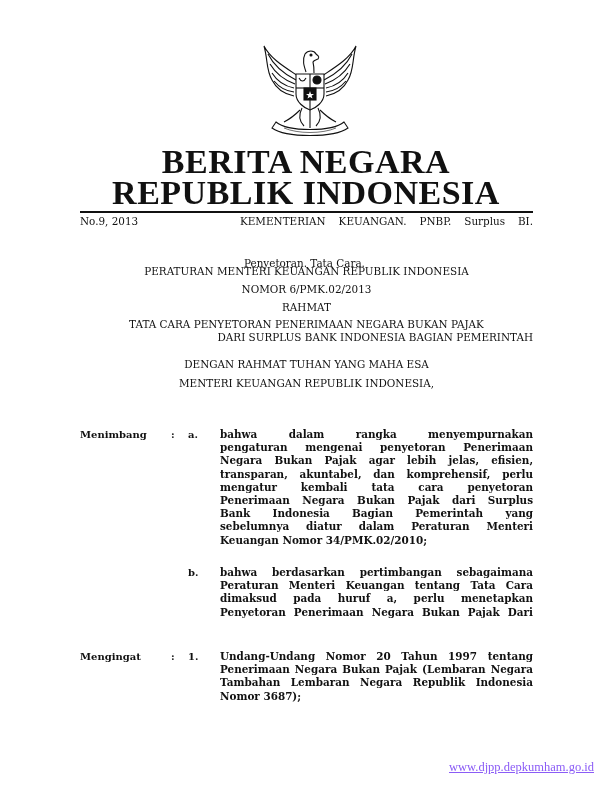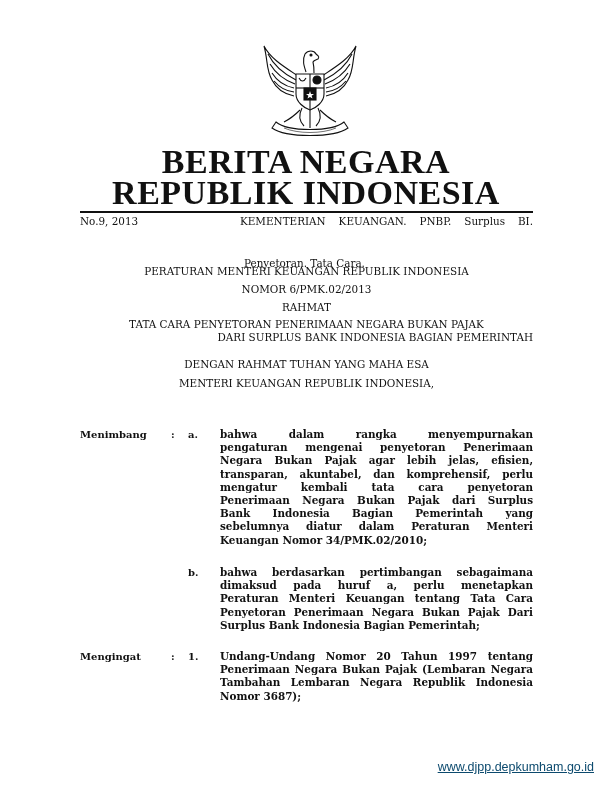--- a/index.html
+++ b/index.html
@@ -10,22 +10,22 @@
   .title { left: 0; width: 612px; text-align: center; font-family: "Liberation Serif", serif;
            font-weight: bold; font-size: 34px; letter-spacing: 0.5px; line-height: 32px; }
   .rule { left: 80px; width: 453px; top: 211px; height: 2px; background: #111; }
   .small { font-size: 10.4px; font-weight: normal; line-height: 13px; }
   .center { left: 80px; width: 453px; text-align: center; }
   .label { font-size: 10px; font-weight: bold; line-height: 13px; }
   .para { font-size: 10.4px; font-weight: bold; line-height: 13.2px; text-align: justify;
           text-align-last: left; }
   .para span.l { display: block; text-align: justify; text-align-last: justify; }
   .para span.last { display: block; text-align: right; text-align-last: left; }
-  .footer { right: 18px; top: 760px; font-family: Liberation Sans, sans-serif; font-size: 12.5px;
-            color: #0c4a6e; text-decoration: underline; }
+  .footer { right: 18px; top: 760px; font-family: Liberation Serif, serif; font-size: 12.5px;
+            color: #8b5cf6; text-decoration: underline; }
 </style>
 </head>
 <body>
 
 <div class="abs emblem">
   <svg width="104" height="106" viewBox="0 0 104 106" fill="none" stroke="#111" stroke-width="1.1">
 
     <path d="M40 40 C 25 30, 12 22, 6 10 C 10 24, 8 34, 14 44 C 18 52, 26 58, 36 60"></path>
     <path d="M38 44 C 26 38, 16 30, 10 18"></path>
     <path d="M37 48 C 26 44, 18 38, 12 28"></path>
@@ -86,24 +86,23 @@
   <span class="l">mengatur kembali tata cara penyetoran</span>
   <span class="l">Penerimaan Negara Bukan Pajak dari Surplus</span>
   <span class="l">Bank Indonesia Bagian Pemerintah yang</span>
   <span class="l">sebelumnya diatur dalam Peraturan Menteri</span>
   <span class="last">Keuangan Nomor 34/PMK.02/2010;</span>
 </div>
 
 <div class="abs label" style="left:188px; top:566px;">b.</div>
 <div class="abs para" style="left:220px; top:566px; width:313px;">
   <span class="l">bahwa berdasarkan pertimbangan sebagaimana</span>
+  <span class="l">Peraturan Menteri Keuangan tentang Tata Cara</span>
   <span class="l">dimaksud pada huruf a, perlu menetapkan</span>
-  <span class="l">Peraturan Menteri Keuangan tentang Tata Cara</span>
   <span class="l">Penyetoran Penerimaan Negara Bukan Pajak Dari</span>
-  <span class="last">Surplus Bank Indonesia Bagian Pemerintah;</span>
 </div>
 
 <div class="abs label" style="left:80px; top:650px;">Mengingat</div>
 <div class="abs label" style="left:171px; top:650px;">:</div>
 <div class="abs label" style="left:188px; top:650px;">1.</div>
 <div class="abs para" style="left:220px; top:650px; width:313px;">
   <span class="l">Undang-Undang Nomor 20 Tahun 1997 tentang</span>
   <span class="l">Penerimaan Negara Bukan Pajak (Lembaran Negara</span>
   <span class="l">Tambahan Lembaran Negara Republik Indonesia</span>
   <span class="last">Nomor 3687);</span>

